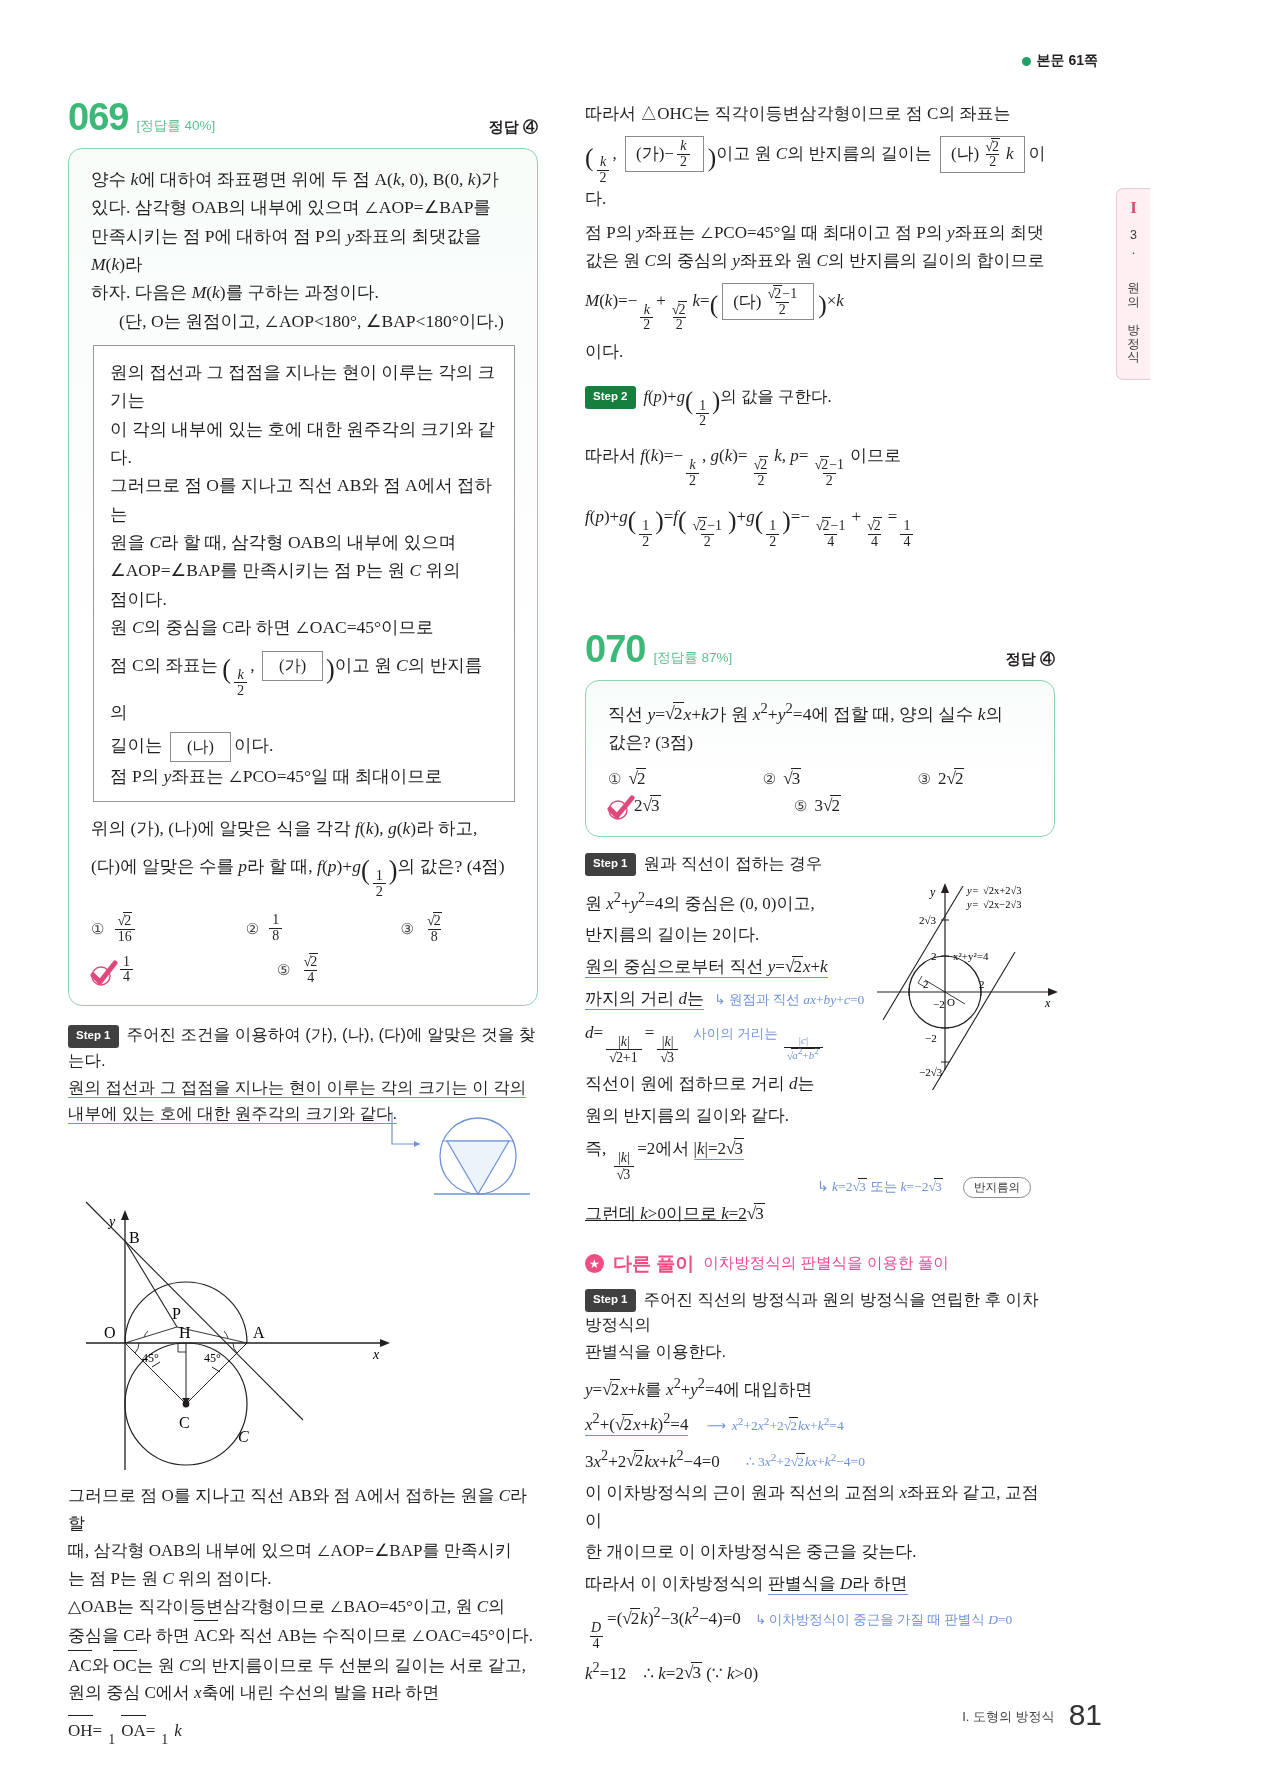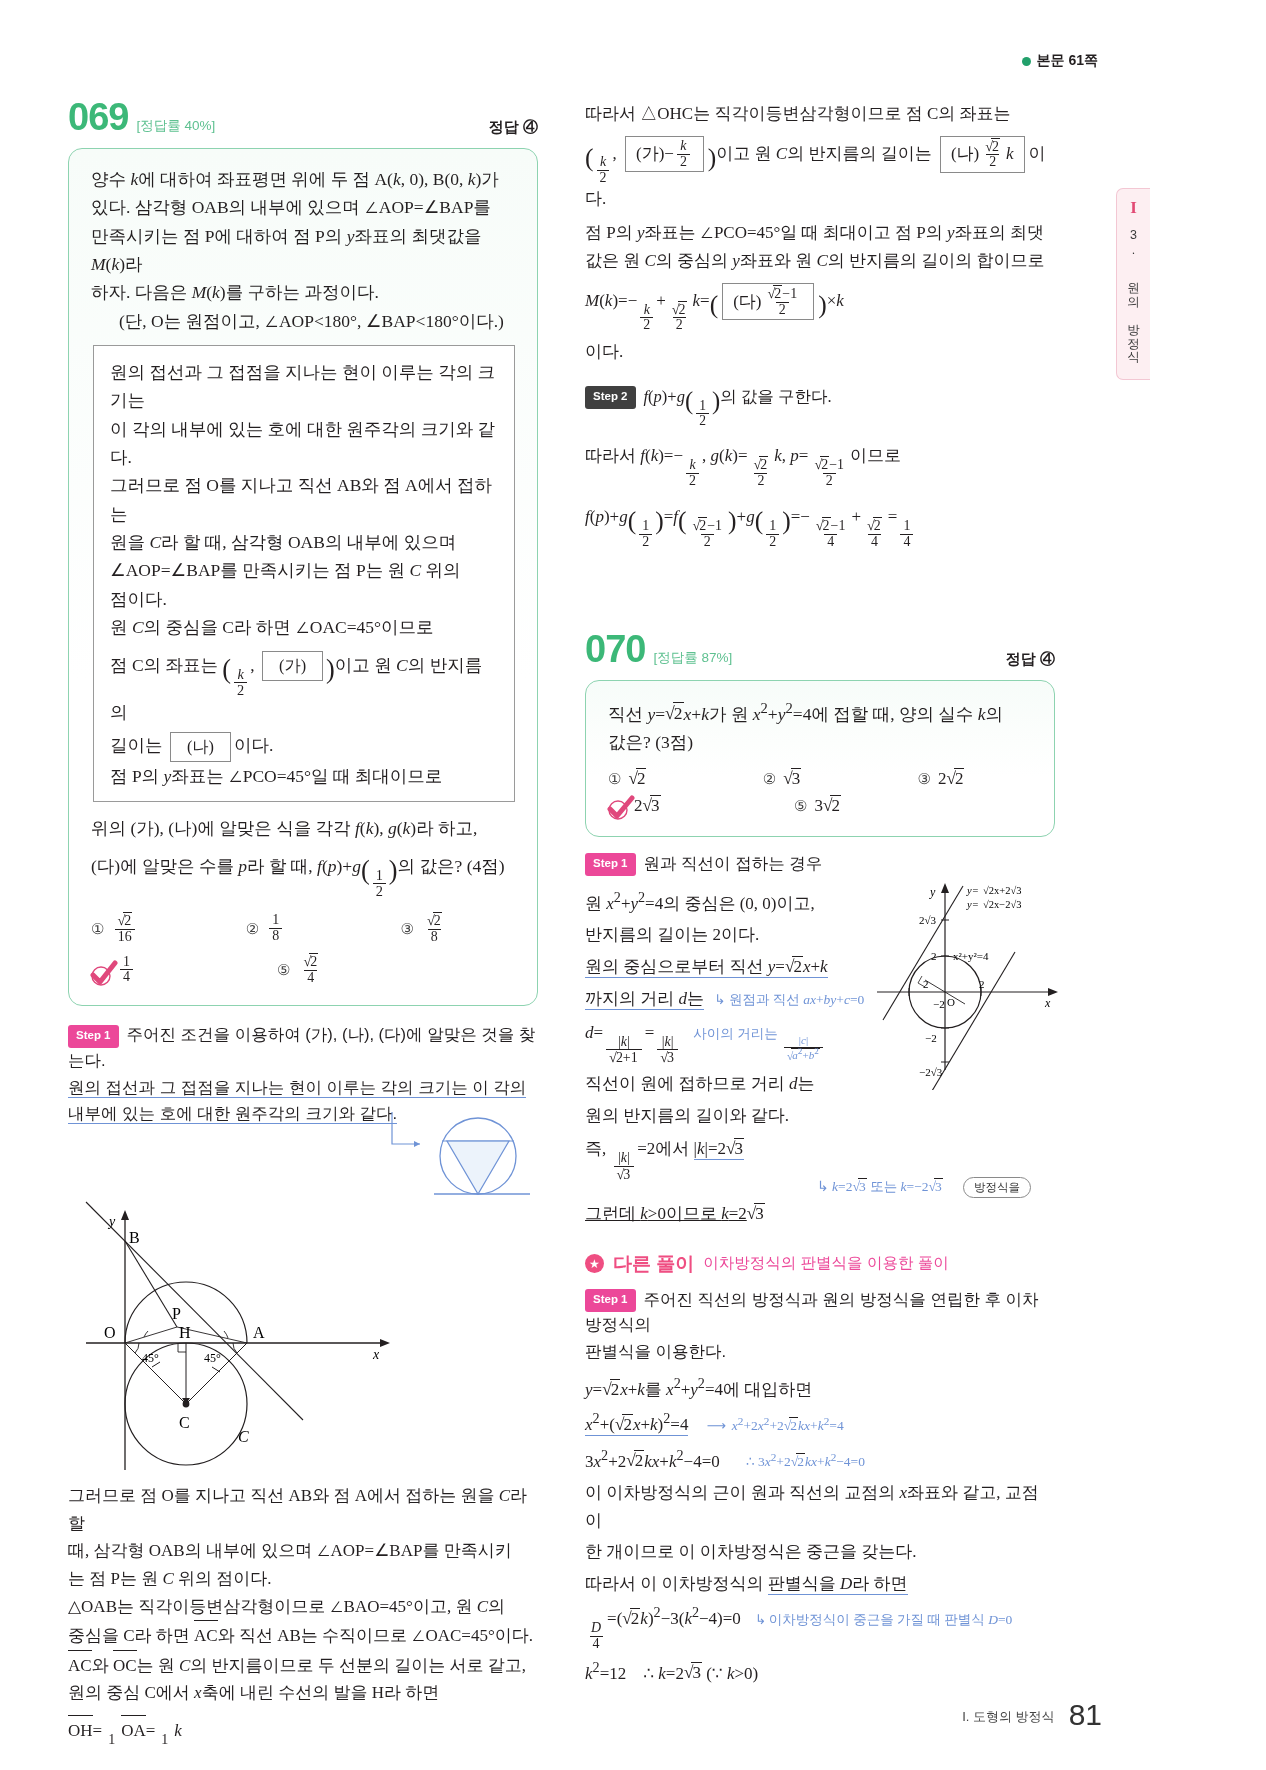--- a/index.html
+++ b/index.html
@@ -90,22 +90,22 @@
   .mark svg { position:absolute; left:-3px; top:-11px; }
 
   
   .step {
     display:inline-block; vertical-align:middle;
     font-family:"Liberation Sans", sans-serif;
     font-size:11.5px; font-weight:bold; color:#fff;
     border-radius:3px; padding:2px 8px 3px 8px;
     margin-right:8px;
   }
-  .step-pink { background:#ec4899; }
-  .step-blue { background:#404040; }
+  .step-pink { background:#404040; }
+  .step-blue { background:#15803d; }
   .steprow { margin-top:16px; font-size:16.5px; line-height:1.55;
              font-family:"Liberation Sans", sans-serif; }
 
   
   .btxt { font-size:17px; line-height:1.62; margin-top:4px; }
   .btxt-sans { font-family:"Liberation Sans", sans-serif; font-size:16.5px; line-height:1.6; }
   .ul-blue { border-bottom:1.4px solid #6f93d6; padding-bottom:1px; }
 
   
   .math { font-family:"Liberation Serif", serif; font-style:normal; }
@@ -587,21 +587,21 @@
         <div class="annot" style="position:absolute; left:232px; top:-4px;">
           <span style="font-size:14px;">↳</span>&nbsp;<span class="math"><i class="v">k</i>=2<span class="sqrt"><span class="rad">√</span><span class="body">3</span></span> 또는 <i class="v">k</i>=−2<span class="sqrt"><span class="rad">√</span><span class="body">3</span></span></span>
         </div>
       </div>
 
       <div class="btxt math" style="margin-top:18px;text-decoration:underline;">
         그런데 <i class="v">k</i>&gt;0이므로 <i class="v">k</i>=2<span class="sqrt"><span class="rad">√</span><span class="body">3</span></span>
       </div>
 
       <div style="position:relative; height:0;">
-        <span class="refbox" style="position:absolute; right:24px; top:-52px;">방정식을</span>
+        <span class="refbox" style="position:absolute; right:24px; top:-52px;">반지름의</span>
       </div>
     </div>
 
     <div class="other">
       <span class="star">★</span>
       <span class="t1">다른 풀이</span>
       <span class="t2">이차방정식의 판별식을 이용한 풀이</span>
     </div>
 
     <div class="steprow" style="margin-top:10px;">

